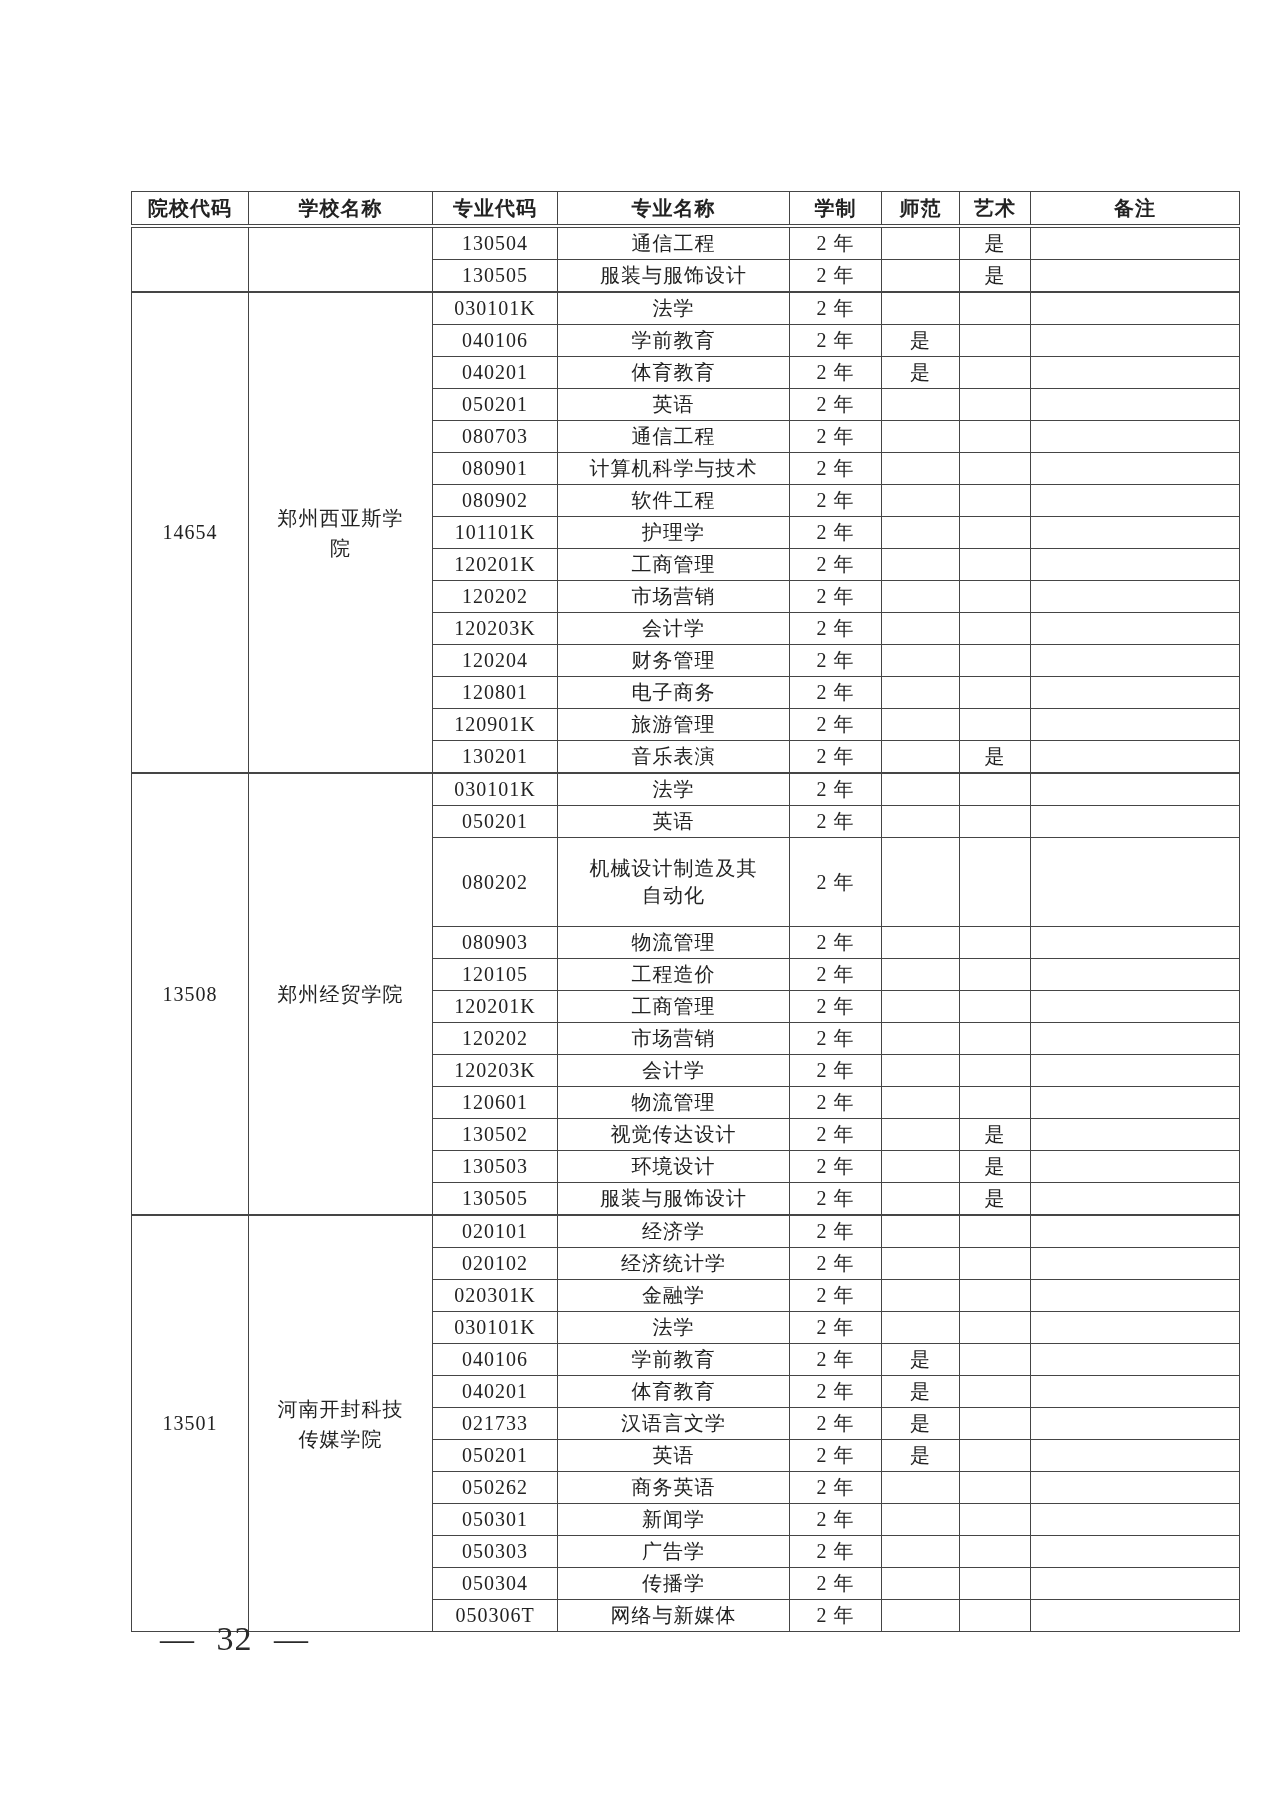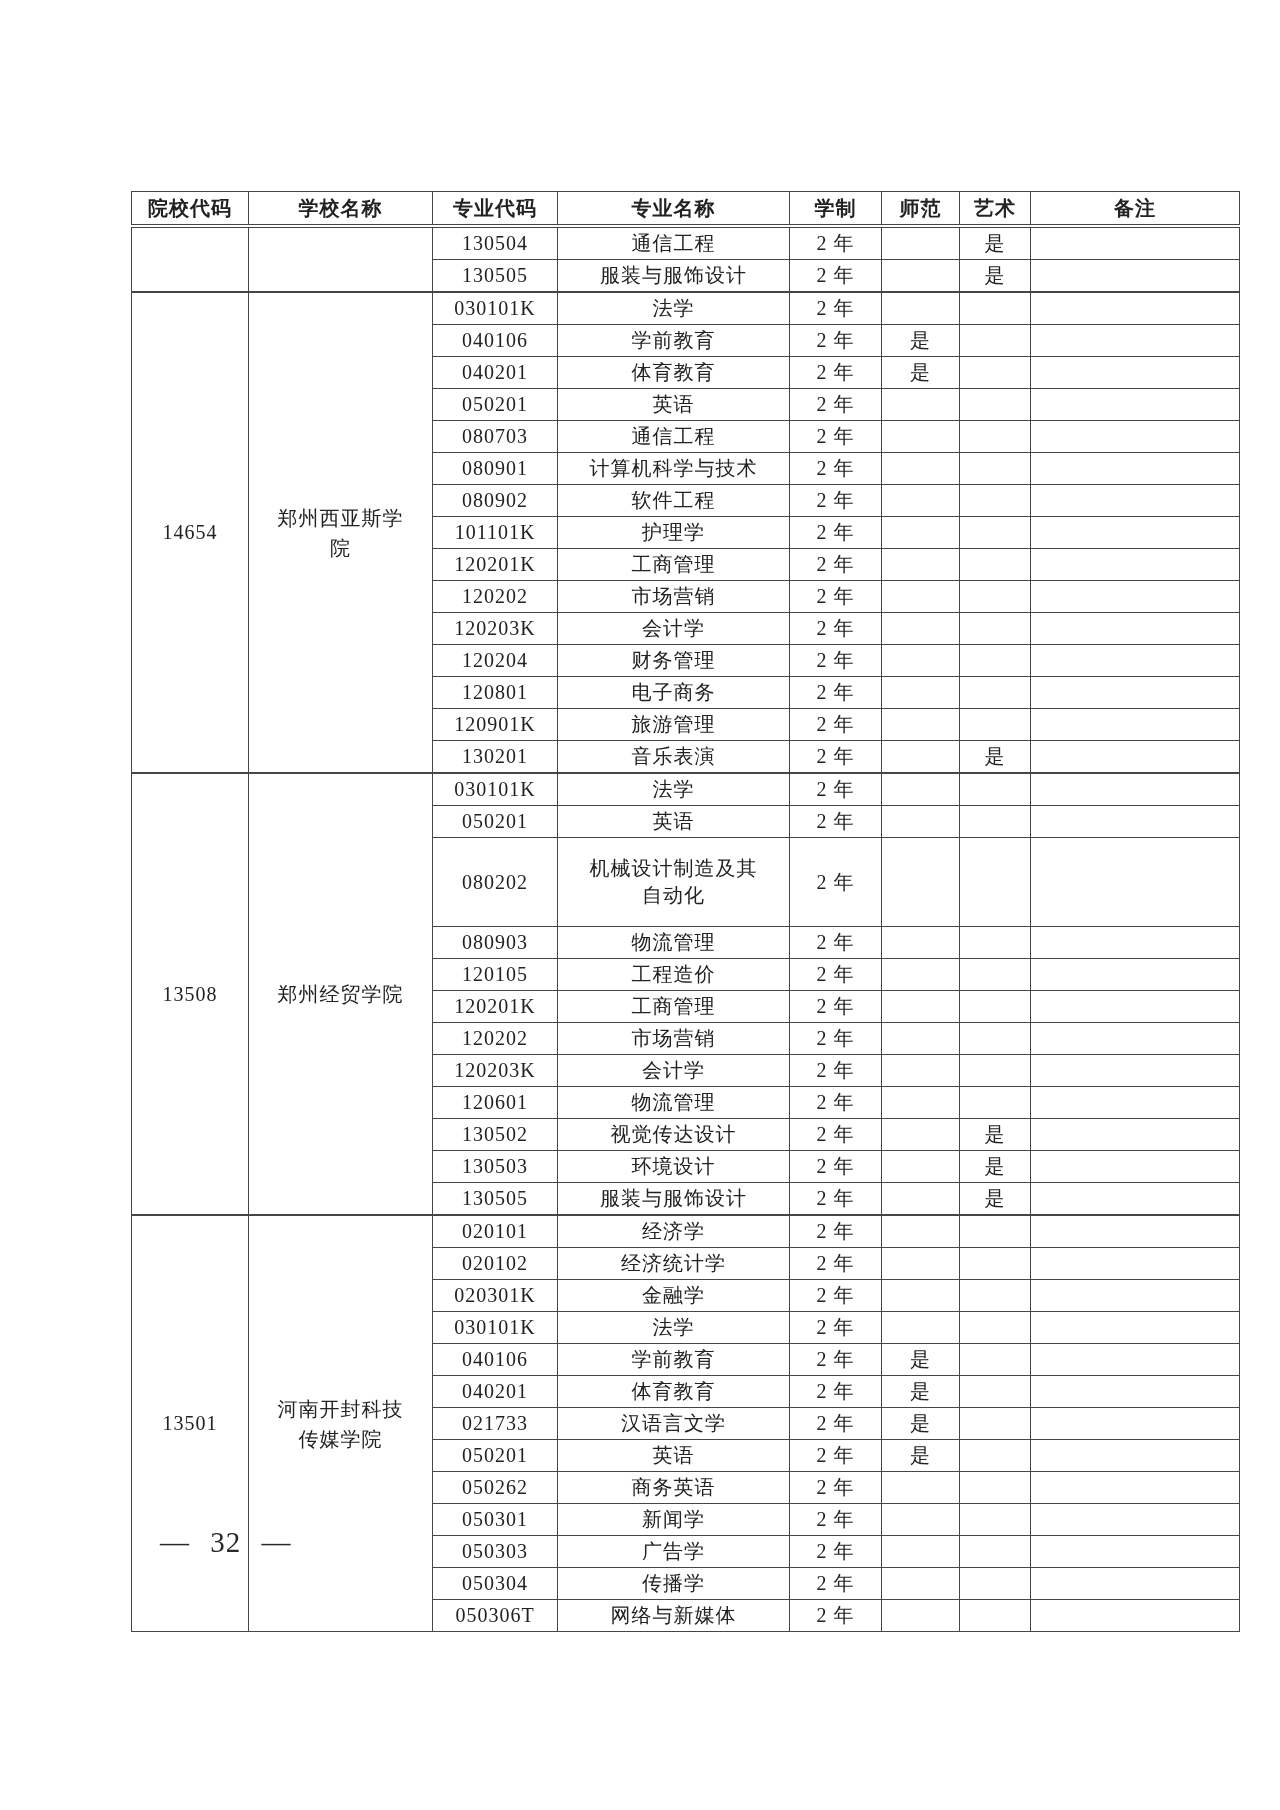--- a/index.html
+++ b/index.html
@@ -65,22 +65,22 @@
   }
   .mname-narrow {
     width: 178px;
     margin: 17px auto;
     line-height: 1.35;
     word-break: break-all;
   }
   .footer {
     position: absolute;
     left: 160px;
-    top: 1526px;
-    font-size: 29px;
+    top: 1620px;
+    font-size: 34px;
     letter-spacing: 1px;
     word-spacing: 12px;
     color: #2a2a2a;
     font-family: "Liberation Serif", "DejaVu Serif", serif;
   }
 </style>
 </head>
 <body>
 
 <div class="page">

